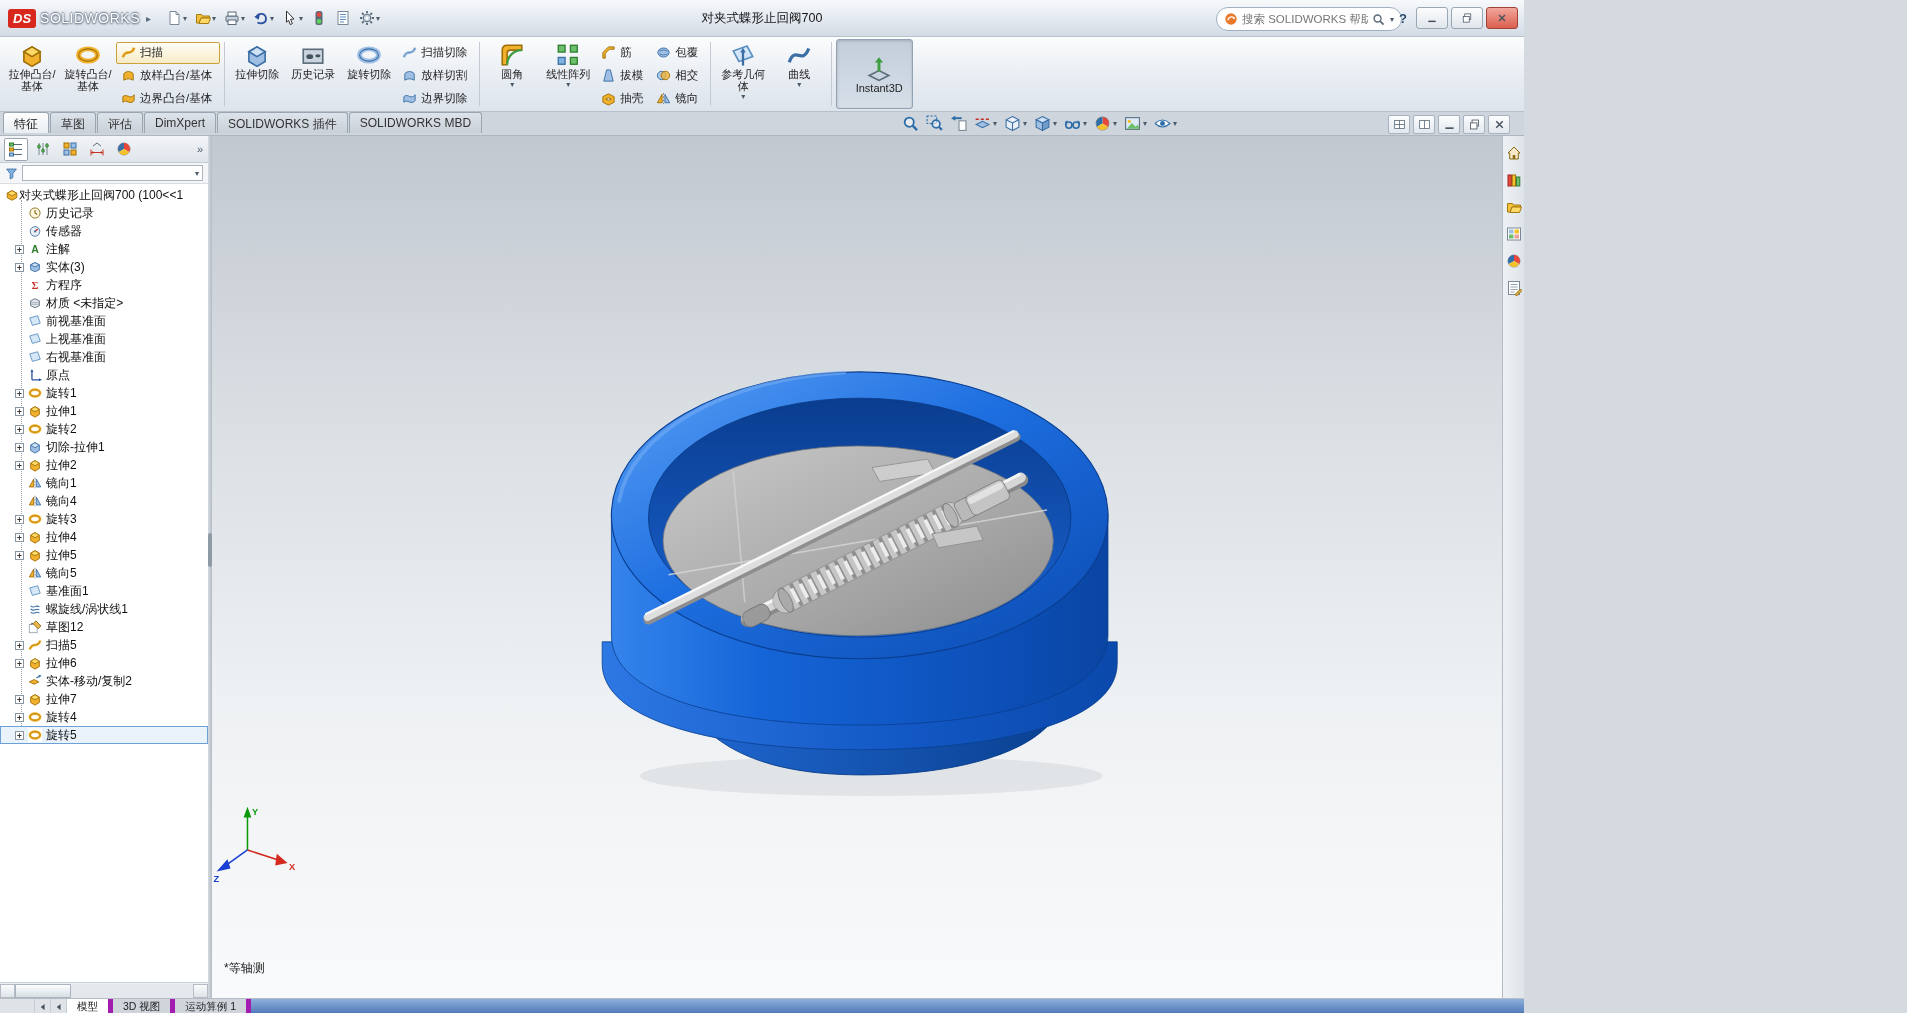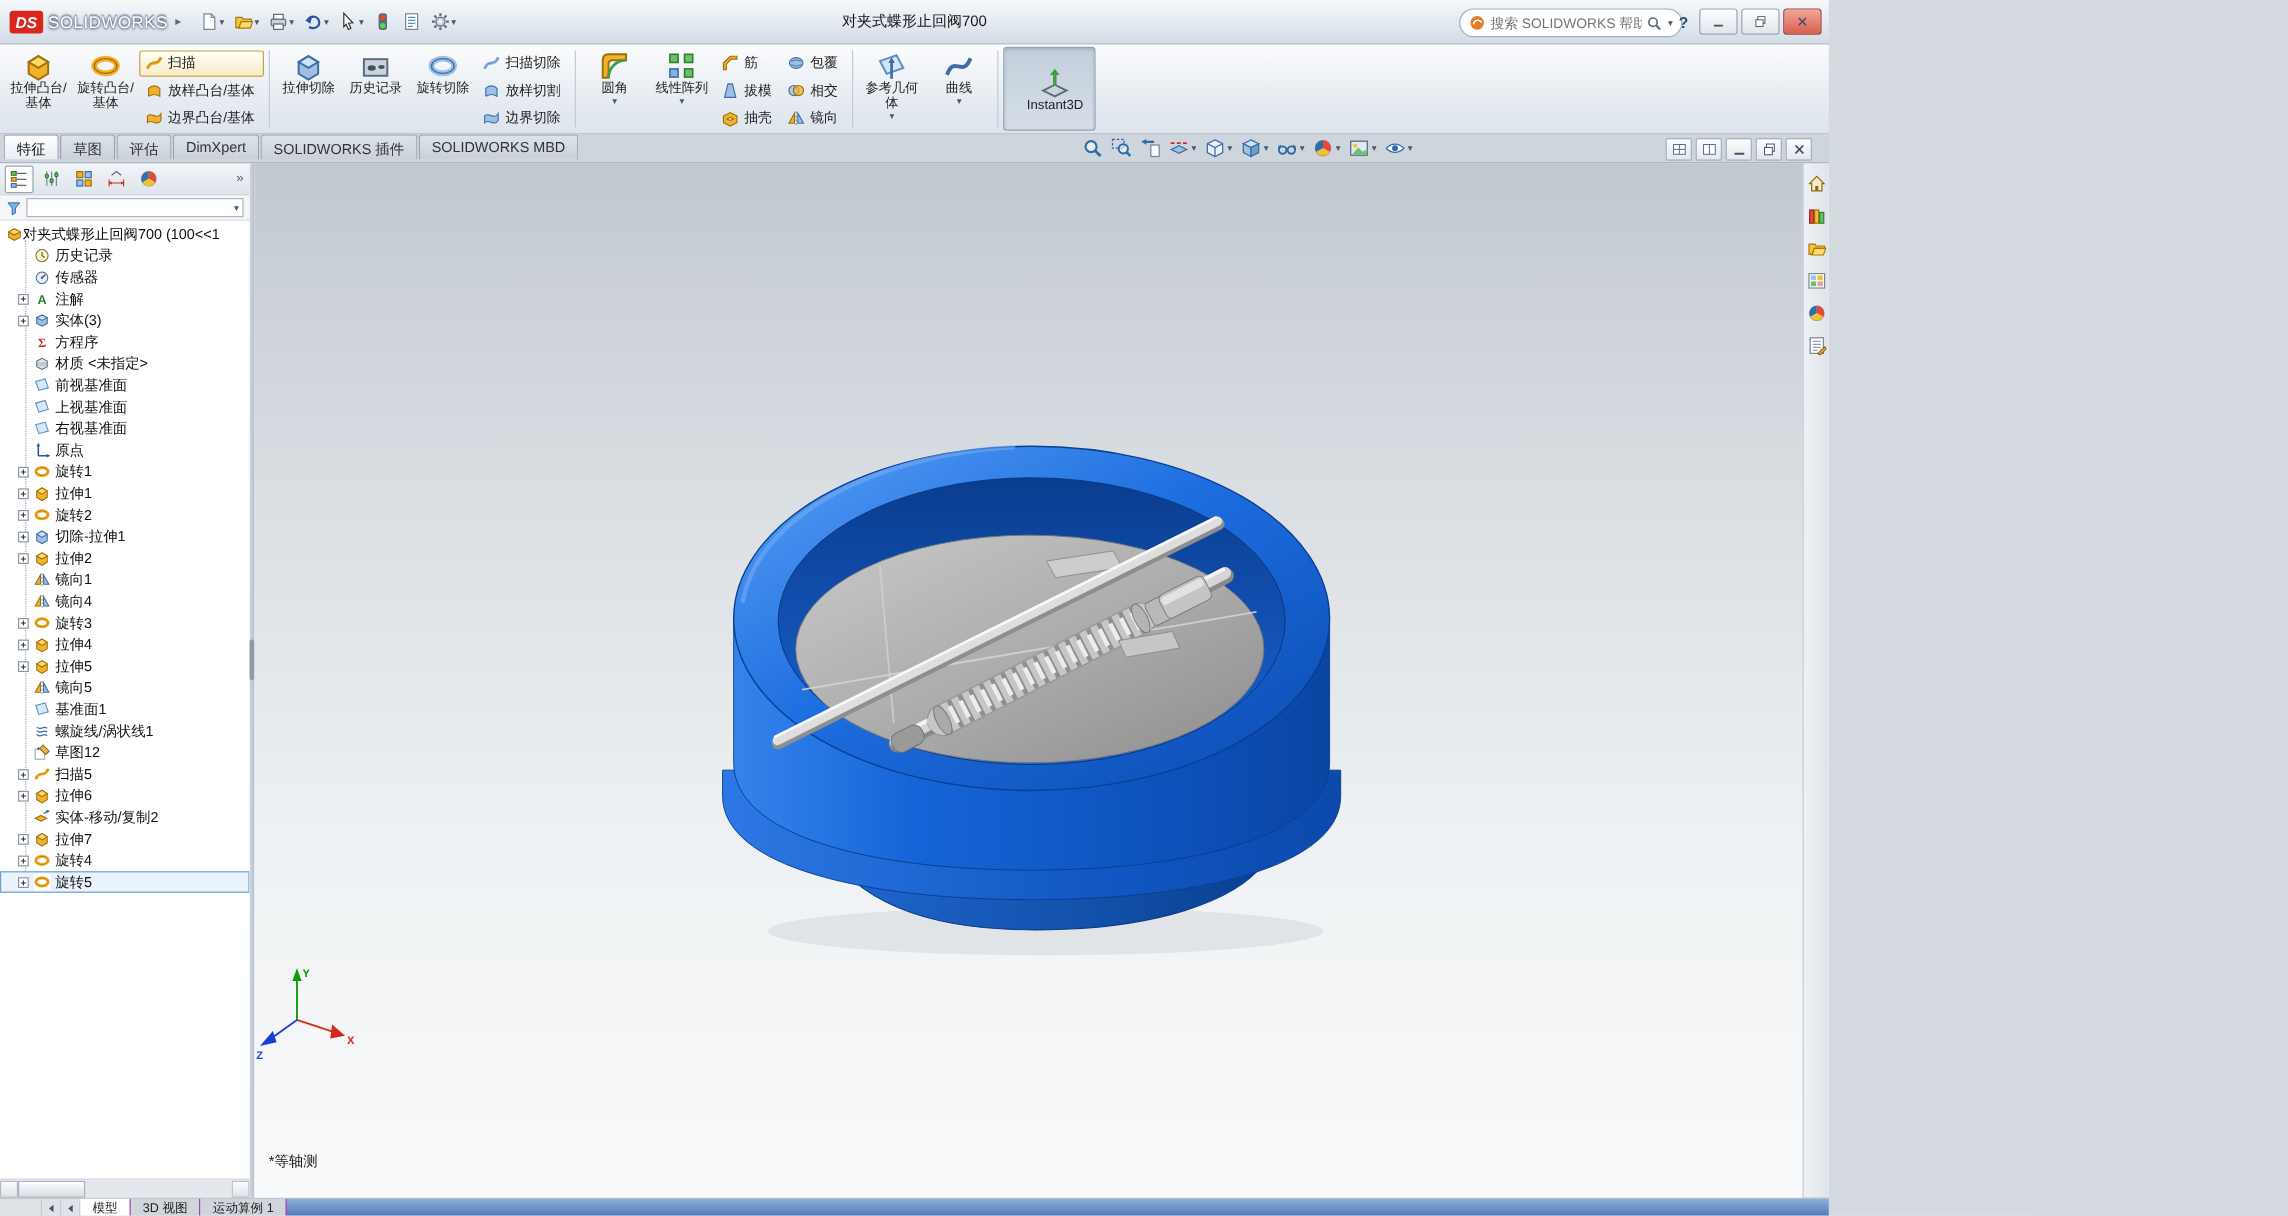--- a/index.html
+++ b/index.html
@@ -107,21 +107,21 @@
   .tpbtn{width:18px;height:18px;display:flex;align-items:center;justify-content:center;}
 
   
   .bottombar{height:16px;flex:none;display:flex;align-items:stretch;background:#dfe3e8;
     border-top:1px solid #b5bcc6;box-sizing:border-box;}
   .bcorner{width:34px;flex:none;border-right:1px solid #c5ccd3;}
   .bnav{width:15px;flex:none;display:flex;align-items:center;justify-content:center;
     border-right:1px solid #c5ccd3;}
   .btabs{display:flex;align-items:stretch;}
   .btab{font-size:10.5px;color:#222;padding:0 10px;display:flex;align-items:center;
-    background:#cfd5db;border-right:1px solid #a21caf;white-space:nowrap;}
+    background:#cfd5db;border-right:5px solid #a21caf;white-space:nowrap;}
   .btab.active{background:#fff;}
   .bfill{flex:1;background:linear-gradient(#8fb0dc,#4e77b8);}
 </style>
 </head>
 <body>
 
 <div class="app">
 
   <div class="titlebar">
     <div class="brand">

